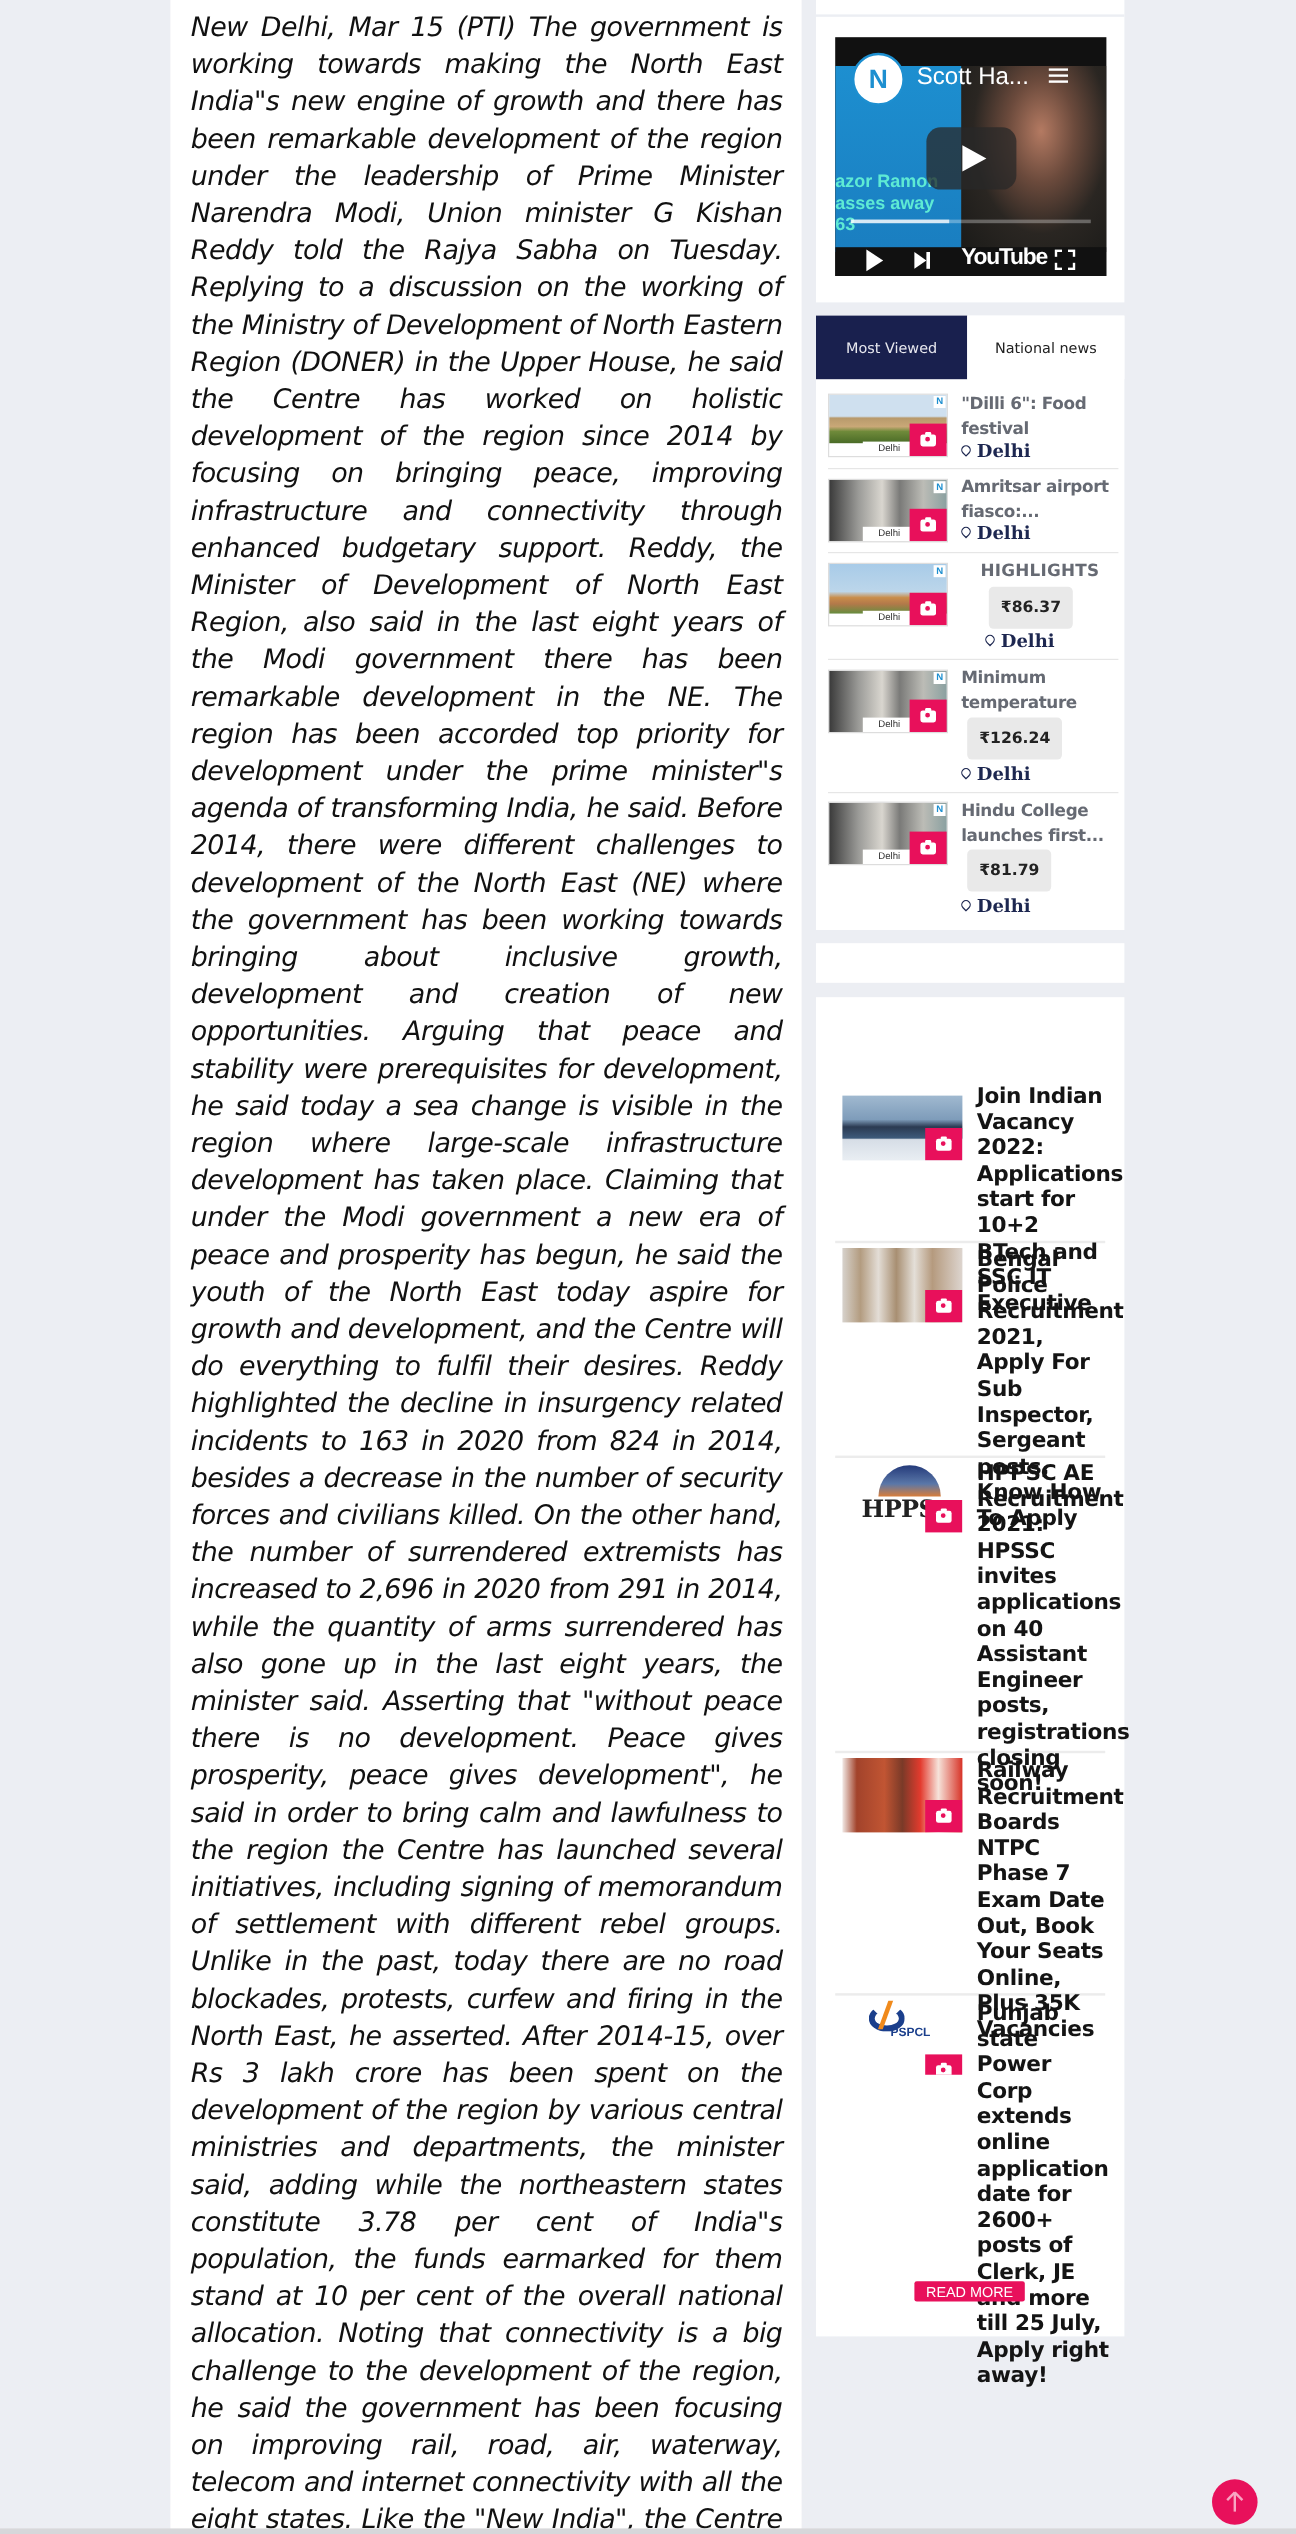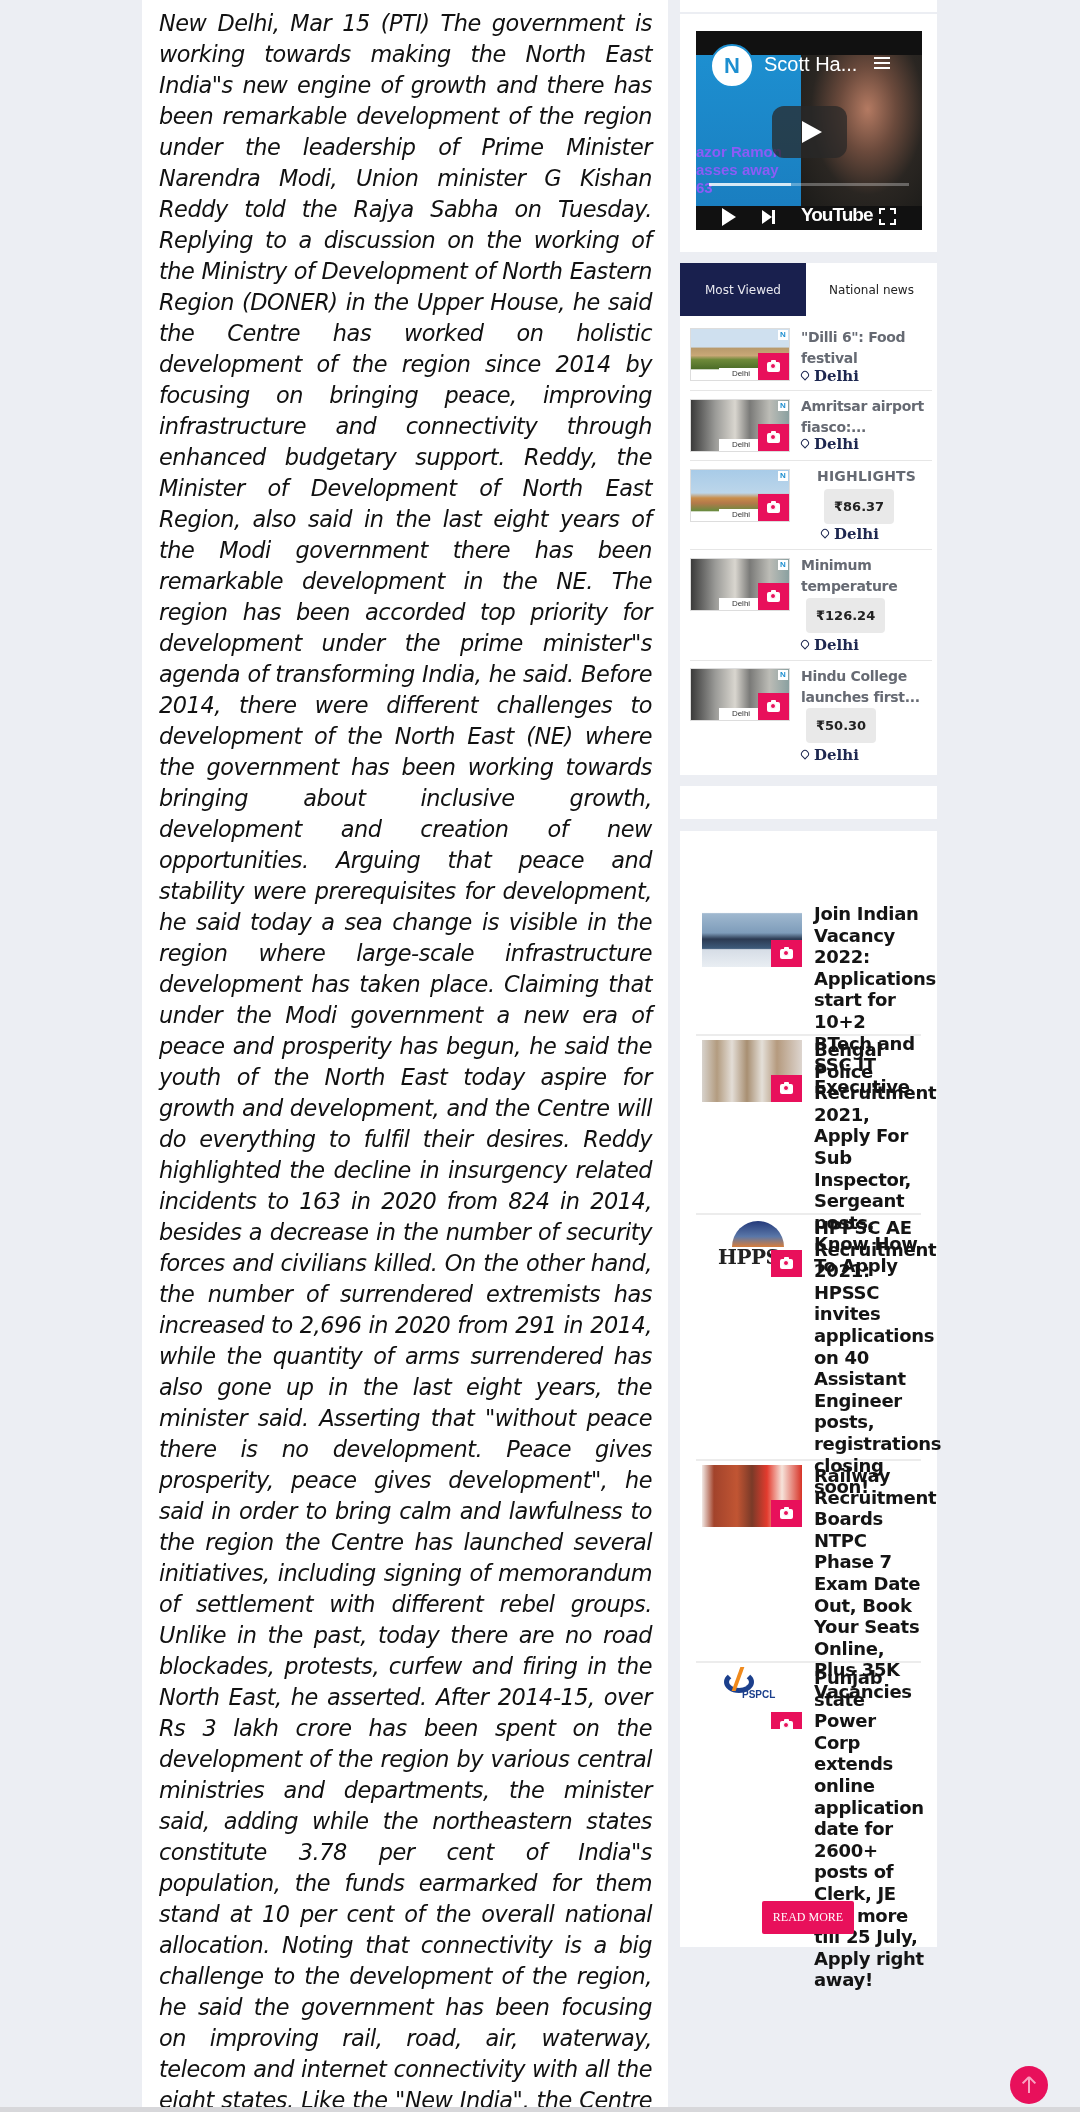--- a/index.html
+++ b/index.html
@@ -51,21 +51,21 @@
       background: #fff; border: 2px solid #1d8fd0; display: flex; align-items: center; justify-content: center;
       font-family: "Liberation Sans", sans-serif; font-size: 22px; font-weight: bold; color: #1d8fd0;
     }
     .video-title {
       position: absolute; left: 68px; top: 22px; color: #fff; font-size: 20px;
       font-family: "Liberation Sans", sans-serif;
     }
     .video-menu { position: absolute; left: 178px; top: 26px; width: 16px; }
     .video-menu span { display: block; height: 2px; background: #fff; margin-bottom: 3px; }
     .video-caption {
-      position: absolute; left: 0; top: 112px; color: #8b5cf6; font-size: 15px; line-height: 18px;
+      position: absolute; left: 0; top: 112px; color: #5eead4; font-size: 15px; line-height: 18px;
       font-family: "Liberation Sans", sans-serif; font-weight: bold;
     }
     .video-play-big {
       position: absolute; left: 76px; top: 75px; width: 75px; height: 52px; border-radius: 12px;
       background: rgba(40,40,40,0.75);
     }
     .video-play-big::after {
       content: ""; position: absolute; left: 30px; top: 15px;
       border-left: 20px solid #fff; border-top: 11px solid transparent; border-bottom: 11px solid transparent;
     }
@@ -174,23 +174,23 @@
       position: absolute; left: 22px; top: 4px; width: 30px; height: 22px;
       border: 5px solid #1b3f8c; border-radius: 50%; border-top-color: transparent;
     }
     .pspcl-bolt { position: absolute; left: 34px; top: 0; width: 4px; height: 24px; background: #f08a1c; transform: skewX(-20deg); }
     .job-thumb .cam { right: 0; bottom: 0; }
     .job-title {
       position: absolute; left: 118px; width: 110px; font-weight: bold; font-size: 18px; line-height: 21.6px;
       color: #141414; font-family: "DejaVu Sans", sans-serif; letter-spacing: -0.3px;
     }
     .read-more {
-      position: absolute; left: 82px; top: 1070px; width: 92px; height: 33px; background: #e8105b;
+      position: absolute; left: 82px; top: 1070px; width: 92px; height: 17px; background: #e8105b;
       color: #fff; font-size: 12px; border-radius: 2px; border: none;
-      display: flex; align-items: center; justify-content: center; font-family: Liberation Serif, serif;
+      display: flex; align-items: center; justify-content: center; font-family: Liberation Sans, sans-serif;
     }
 
     
     .scroll-top {
       position: absolute; left: 1010px; top: 2066px; width: 38px; height: 38px; border-radius: 50%;
       background: #e8105b; display: flex; align-items: center; justify-content: center;
     }
     .arrow-up { position: relative; width: 2px; height: 16px; background: #f8a5c2; }
     .arrow-up::before, .arrow-up::after {
       content: ""; position: absolute; top: 0; width: 2px; height: 9px; background: #f8a5c2;
@@ -312,21 +312,21 @@
 
       <div class="mv-item" style="top:399px;height:100px;border-bottom:none;">
         <div class="thumb thumb-metro" style="top:6px;">
           <div class="thumb-badge">N</div>
           <div class="thumb-label">Delhi</div>
           <div class="cam">
               <div class="cam-glyph"></div>
             </div>
         </div>
         <div class="mv-title" style="top:4px;height:42px;overflow:hidden;">Hindu College launches first...</div>
-        <div class="price-chip" style="left:116px;top:46px;">₹50.30</div>
+        <div class="price-chip" style="left:116px;top:46px;">₹81.79</div>
         <div class="mv-loc" style="top:84px;">
           <span class="pin"></span>
           <span>Delhi</span>
         </div>
       </div>
     </div>
 
     <div class="card empty-card"></div>
 
     <div class="card jobs-card">

